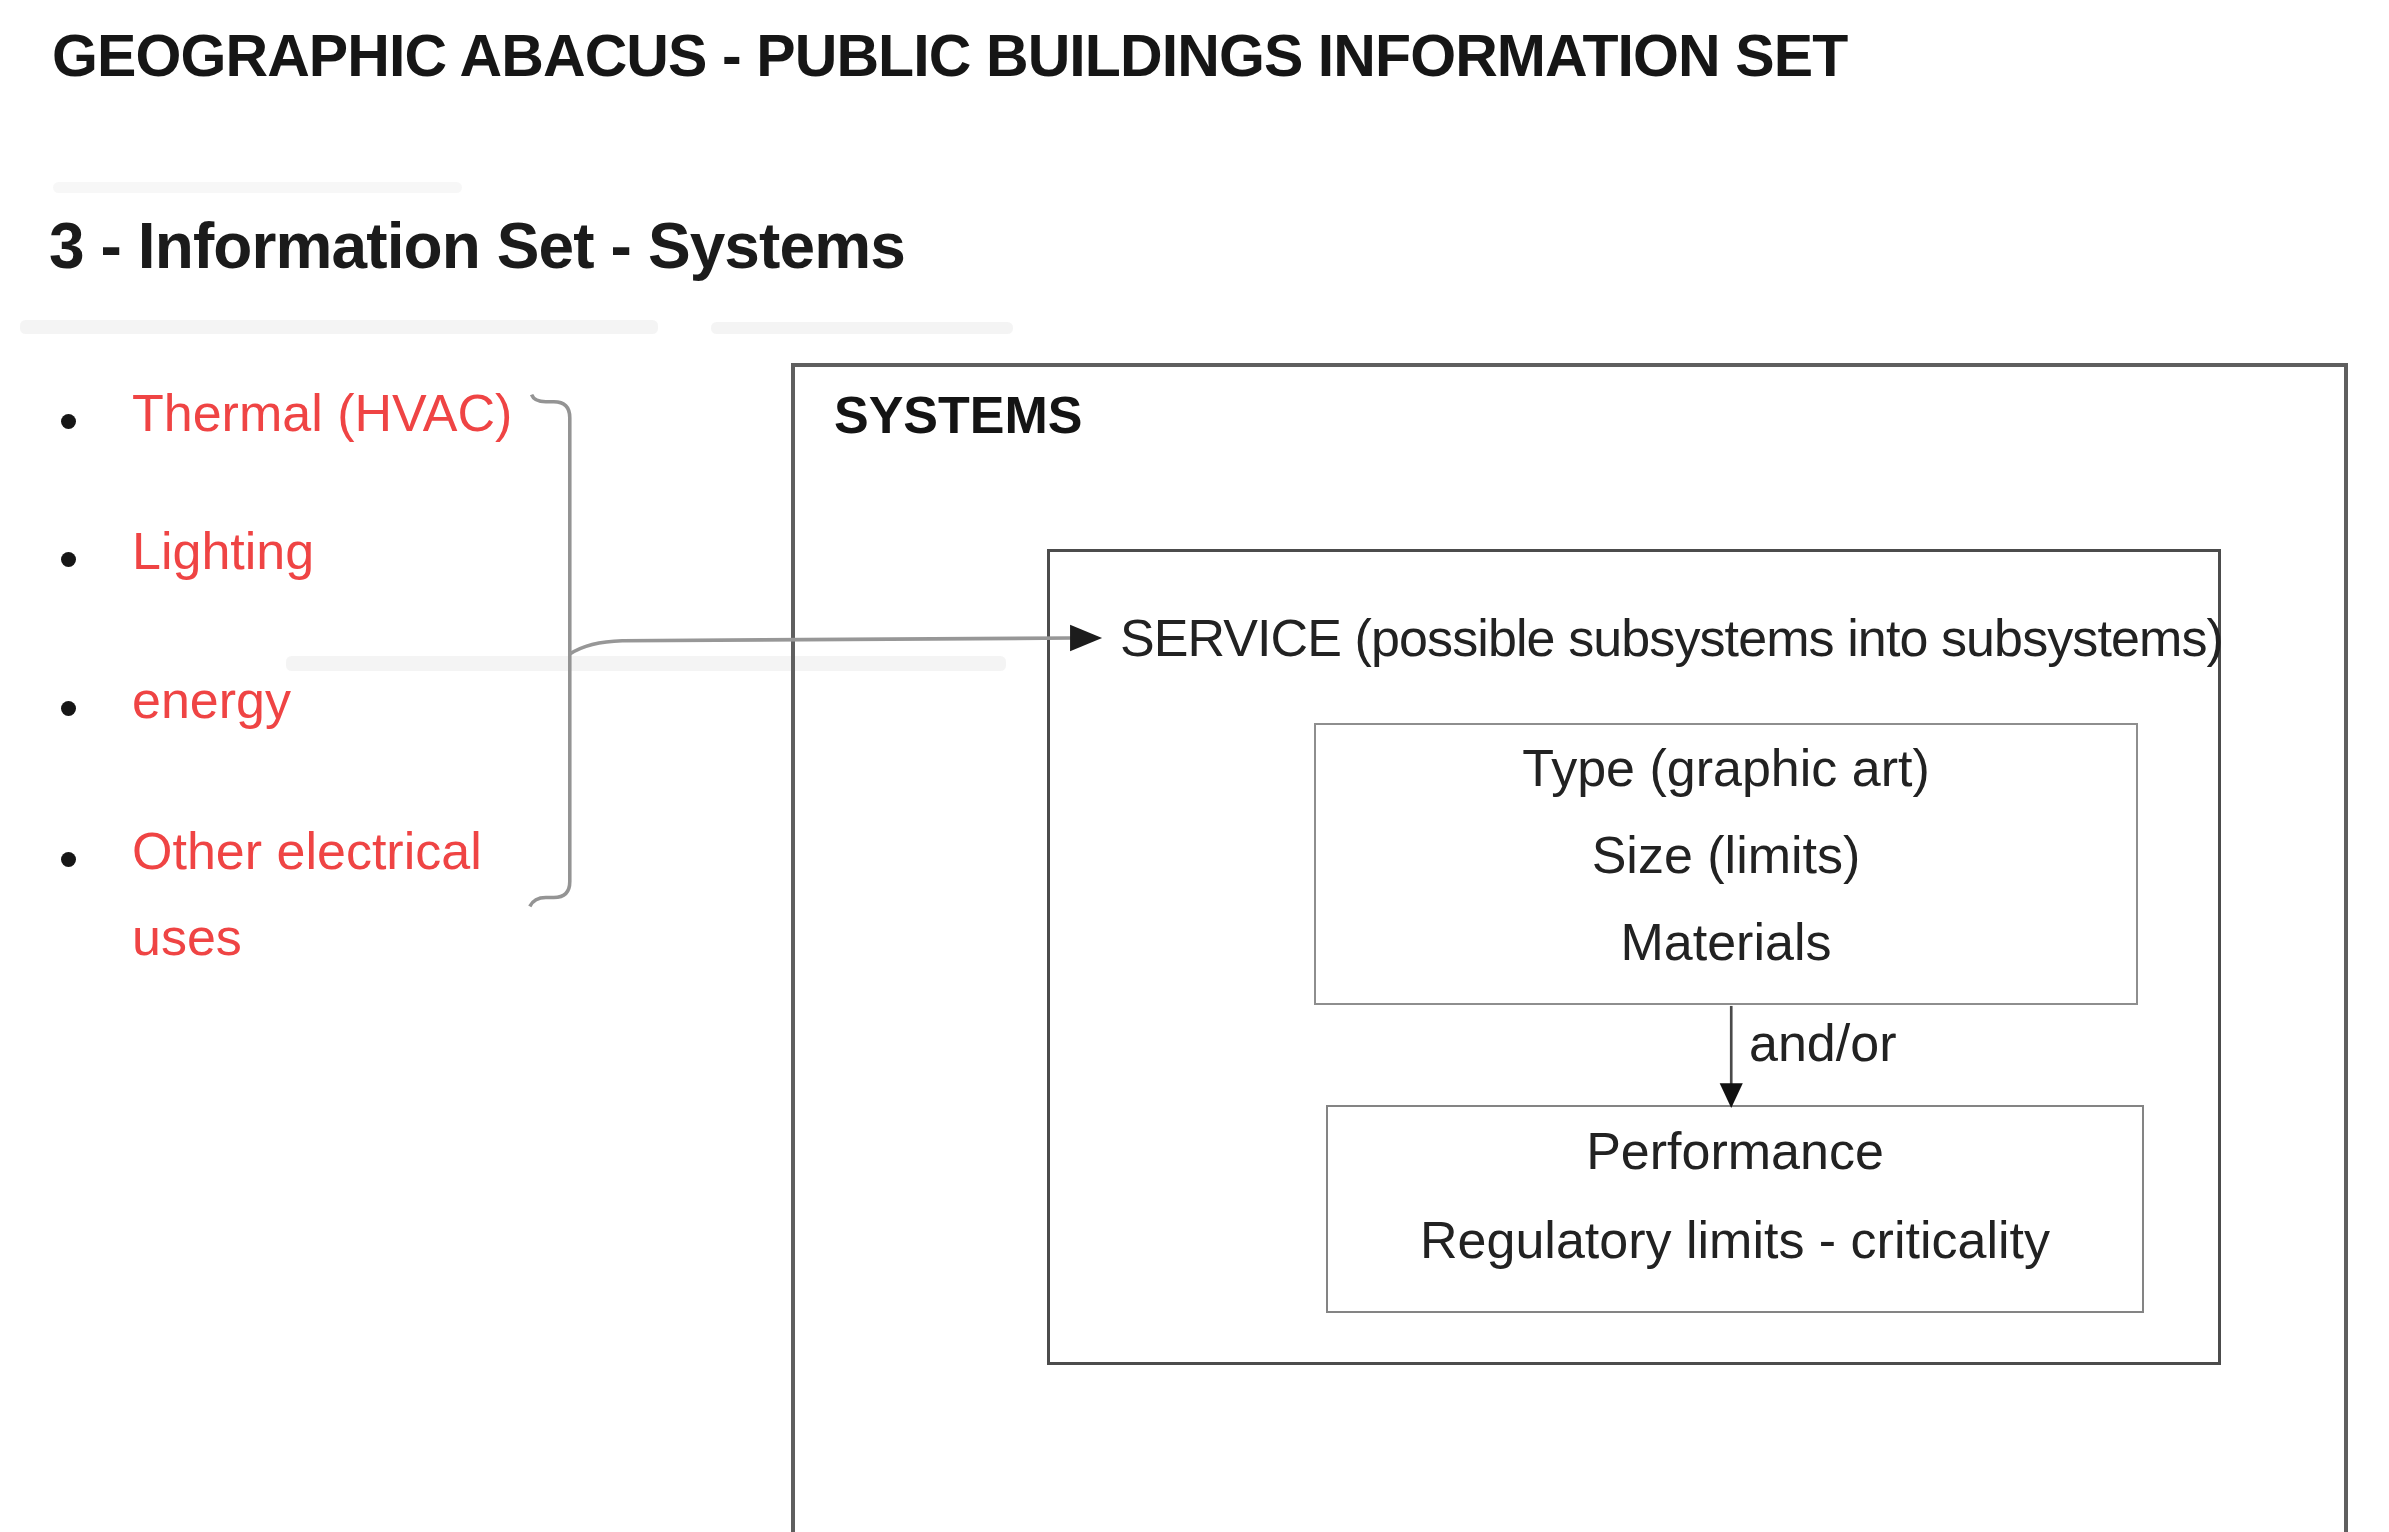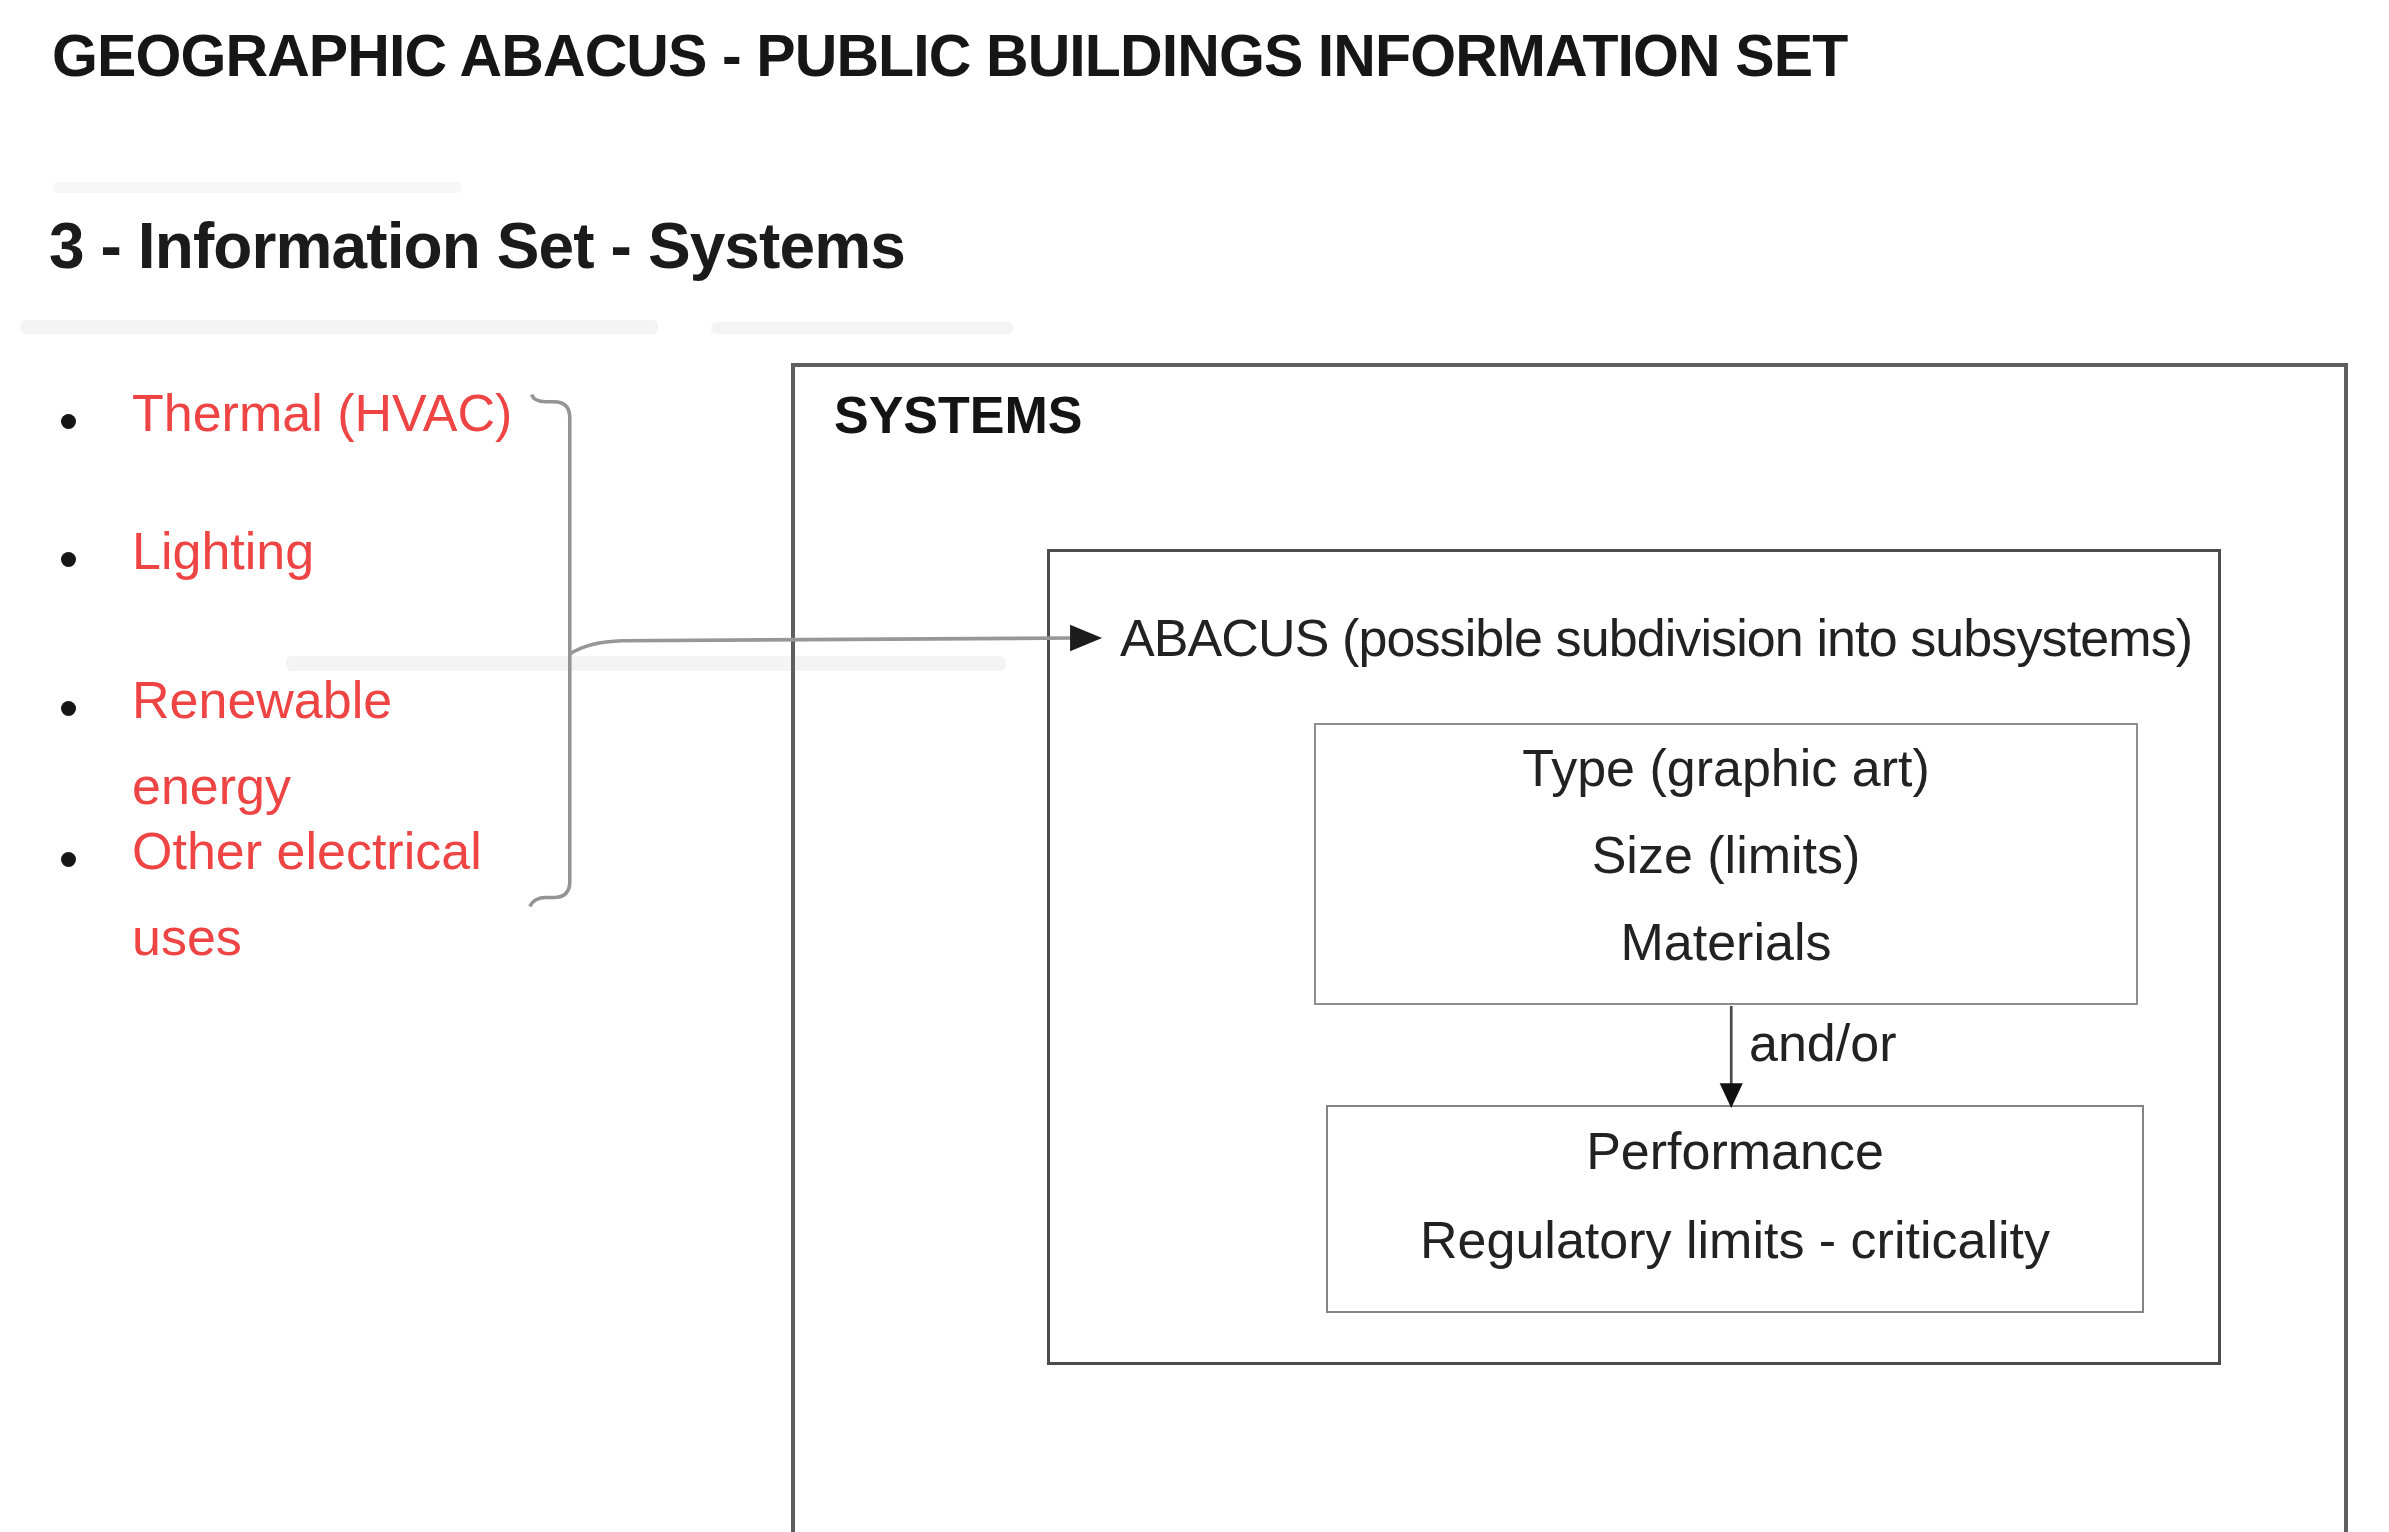--- a/index.html
+++ b/index.html
@@ -114,38 +114,37 @@
     </div>
     <div class="bullet-item item2">
       <span class="dot"></span>
       <div class="txt">
         <div>Lighting</div>
       </div>
     </div>
     <div class="bullet-item item3">
       <span class="dot"></span>
       <div class="txt">
-        <div>Renewable</div>
         <div>energy</div>
       </div>
     </div>
     <div class="bullet-item item4">
       <span class="dot"></span>
       <div class="txt">
         <div>Other electrical</div>
         <div>uses</div>
       </div>
     </div>
   </div>
 
   <div class="systems-box">
     <div class="systems-label">SYSTEMS</div>
 
     <div class="service-box">
-      <div class="service-label">ABACUS (possible subdivision into subsystems)</div>
+      <div class="service-label">SERVICE (possible subsystems into subsystems)</div>
 
       <div class="attributes-box">
         <div class="line">Type (graphic art)</div>
         <div class="line">Size (limits)</div>
         <div class="line">Materials</div>
       </div>
 
       <div class="performance-box">
         <div class="line">Performance</div>
         <div class="line">Regulatory limits - criticality</div>

